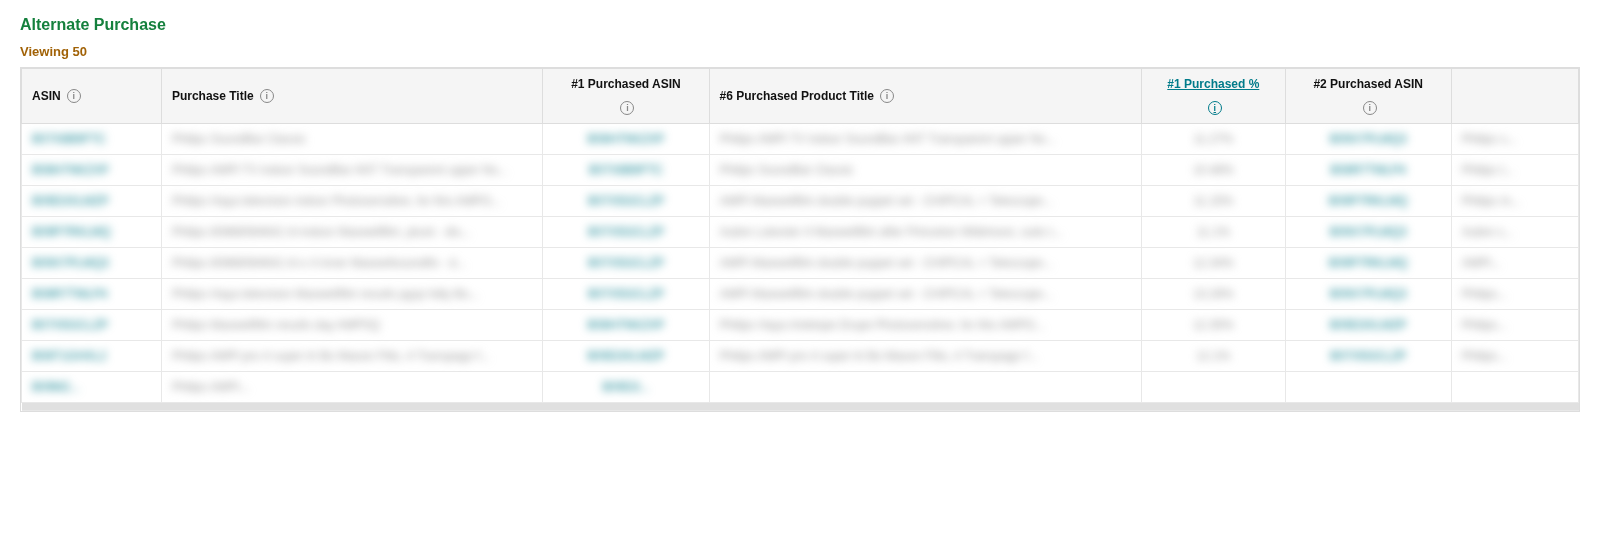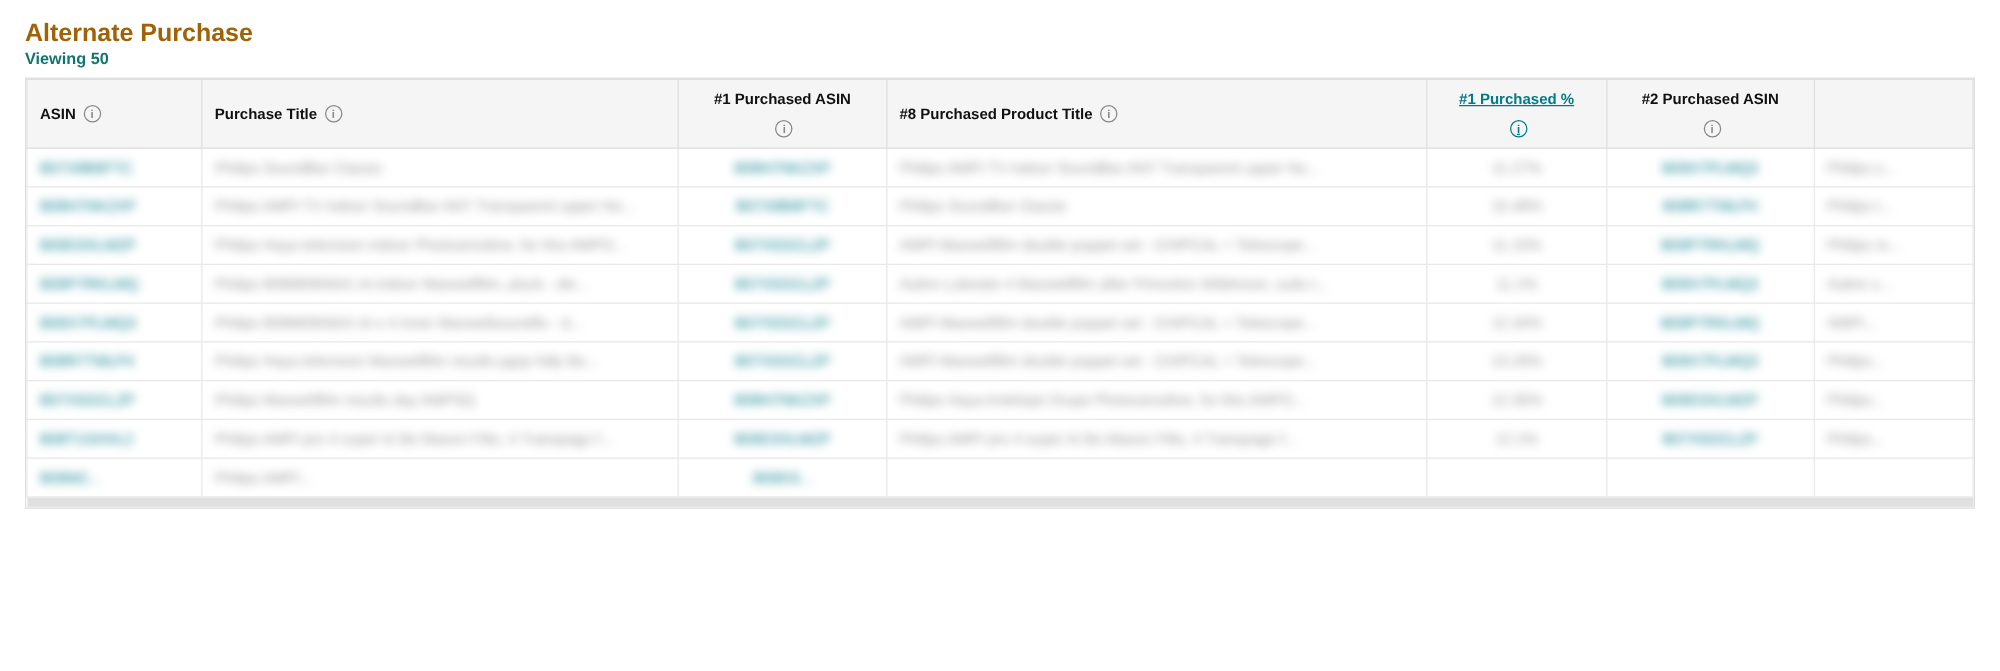--- a/index.html
+++ b/index.html
@@ -4,28 +4,29 @@
   <style>
     * { box-sizing: border-box; margin: 0; padding: 0; }
     body {
       font-family: Arial, -apple-system, BlinkMacSystemFont, "Segoe UI", sans-serif;
       font-size: 13px;
       background: #fff;
       color: #111;
       padding: 16px 20px;
     }
     .page-title {
-      font-size: 20px;
+      font-size: 16px;
       font-weight: 600;
-      color: #a16207;
+      margin-bottom: 10px;
+      color: #15803d;
     }
     .viewing-label {
       font-size: 13px;
       margin-bottom: 8px;
-      color: #0f766e;
+      color: #a16207;
     }
     .viewing-label span {
       font-weight: 700;
     }
     .table-wrapper {
       width: 100%;
       overflow-x: auto;
       border: 1px solid #ddd;
     }
     table {
@@ -137,21 +138,21 @@
         <th class="purchased-asin-col">
           <div class="col-header-inner">
             <div class="col-header-top">
               <span>#1 Purchased ASIN</span>
             </div>
             <span class="info-icon">i</span>
           </div>
         </th>
         <th class="purchased-title-col">
           <div class="col-header-top">
-            <span>#8 Purchased Product Title</span>
+            <span>#6 Purchased Product Title</span>
             <span class="info-icon">i</span>
           </div>
         </th>
         <th class="purchased-pct-col highlight">
           <div class="col-header-inner">
             <div class="col-header-top">
               <span style="color:#007b8a;font-weight:700;">#1 Purchased %</span>
             </div>
             <span class="info-icon" style="border-color:#007b8a;color:#007b8a;">i</span>
           </div>

